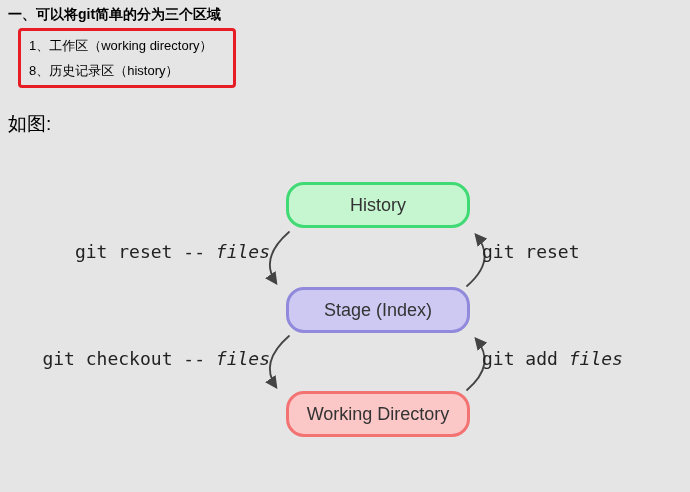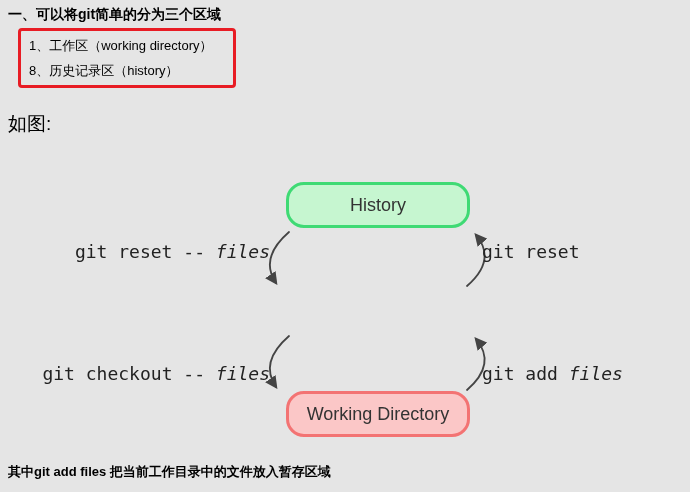--- a/index.html
+++ b/index.html
@@ -74,21 +74,21 @@
   .cmd {
     position: absolute;
     font-family: "DejaVu Sans Mono", "Liberation Mono", monospace;
     font-size: 18px;
     line-height: 20px;
     color: #222222;
     white-space: nowrap;
   }
   .cmd .em { font-style: italic; }
   .cmd-row1 { top: 242px; }
-  .cmd-row2 { top: 364px; }
+  .cmd-row2 { top: 349px; }
   .cmd-left { right: 420px; }
   .cmd-right { left: 482px; }
   .footer-note {
     position: absolute;
     left: 8px;
     top: 463px;
     margin: 0;
     font-size: 13px;
     font-weight: bold;
     color: #000000;
@@ -118,34 +118,34 @@
     <g style="stroke: rgb(68, 68, 68);">
       <path class="edge" d="M 289 232 Q 259 258 276 283" marker-end="url(#ah)"></path>
       <path class="edge" d="M 467 286 Q 497 260 476 235" marker-end="url(#ah)"></path>
       <path class="edge" d="M 289 336 Q 259 362 276 387" marker-end="url(#ah)"></path>
       <path class="edge" d="M 467 390 Q 497 364 476 339" marker-end="url(#ah)"></path>
     </g>
   </svg>
 
   <div class="node node-history" style="background: rgb(198, 246, 208); border-color: rgb(63, 218, 116);">History</div>
 
+  <div class="node node-stage" style="background: rgb(205, 201, 243); border-color: rgb(144, 137, 220);">Stage (Index)</div>
 
   <div class="node node-working" style="background: rgb(251, 199, 199); border-color: rgb(243, 115, 115); text-align: center;">Working Directory</div>
 
   <div class="cmd cmd-row1 cmd-left">
     <span>git reset -- </span><span class="em">files</span>
   </div>
 
   <div class="cmd cmd-row1 cmd-right">
     <span>git reset</span><span class="em"></span>
   </div>
 
   <div class="cmd cmd-row2 cmd-left">
     <span>git checkout -- </span><span class="em">files</span>
   </div>
 
   <div class="cmd cmd-row2 cmd-right">
     <span>git add </span><span class="em">files</span>
   </div>
 
-  <p class="footer-note">其中git add files 把当前工作目录中的文件放入暂存区域</p>
 
 </div>
 
 </body></html>

